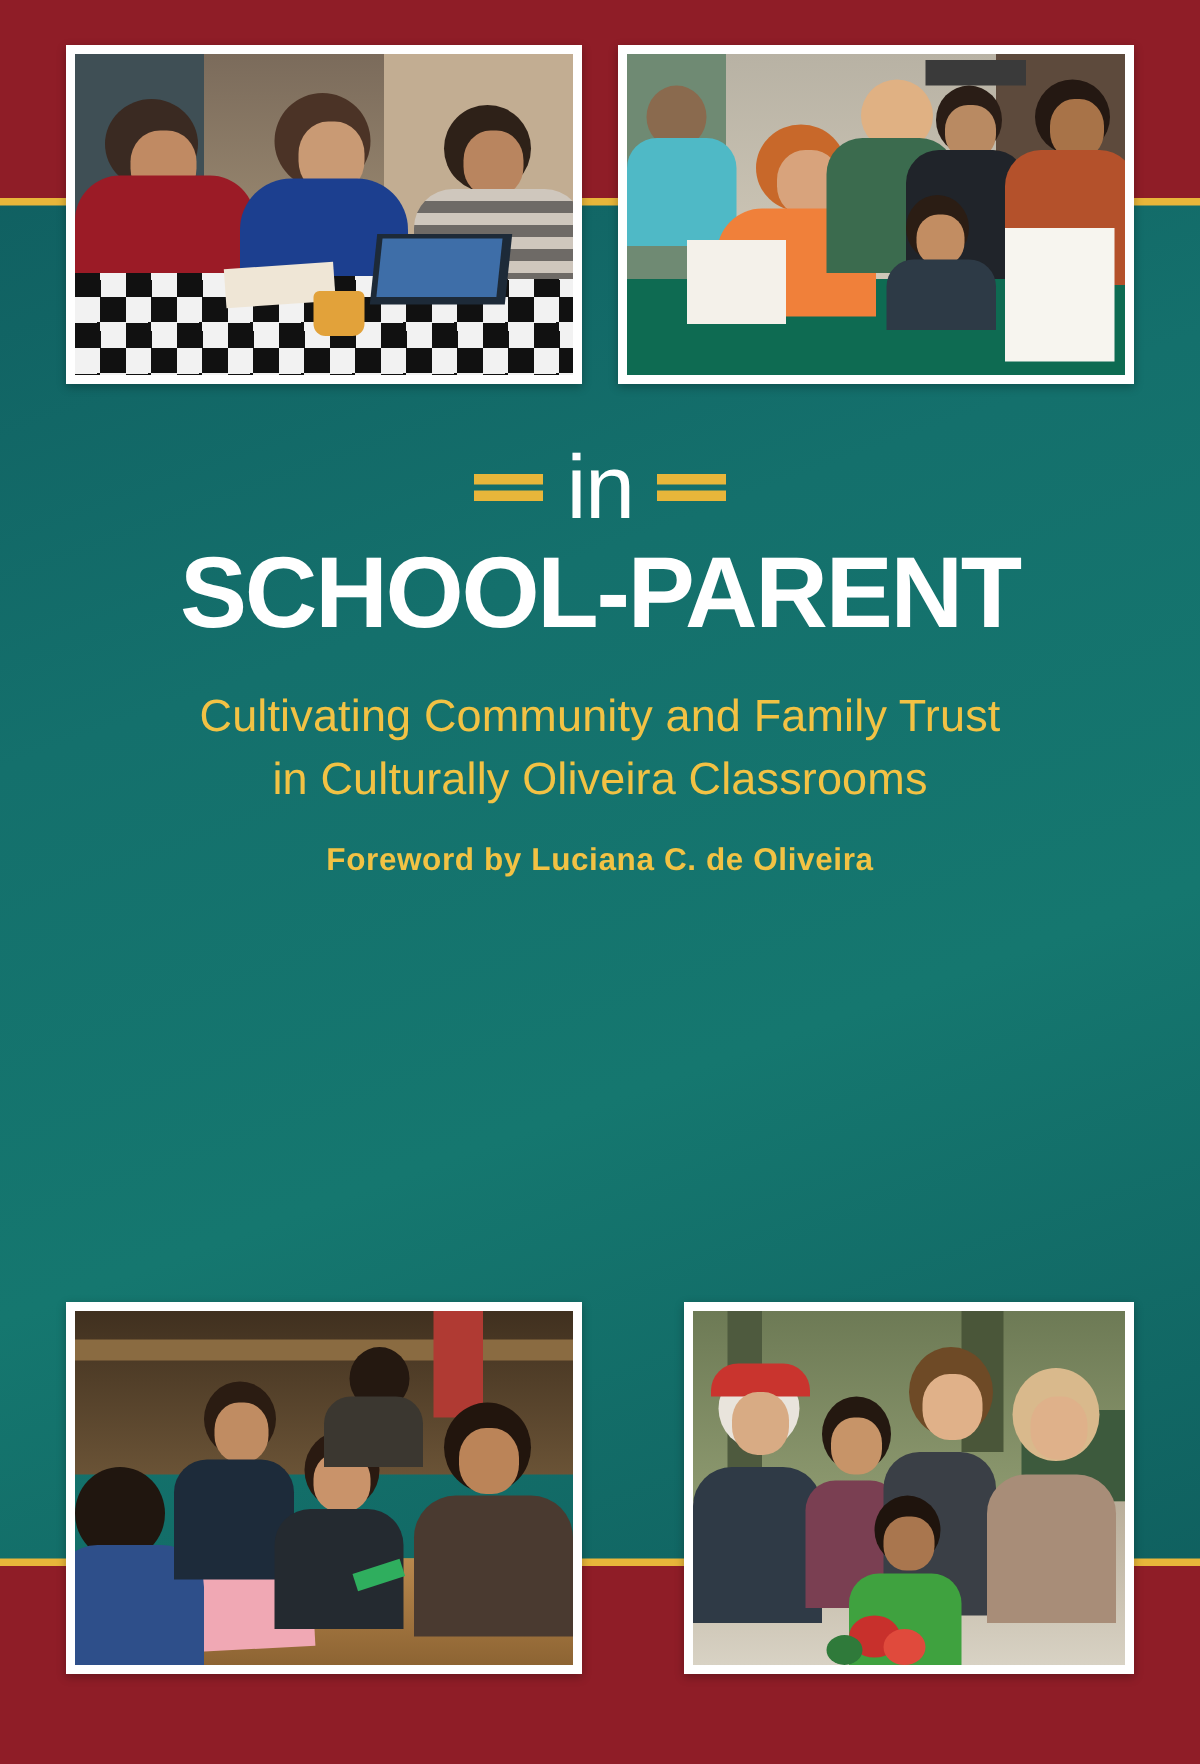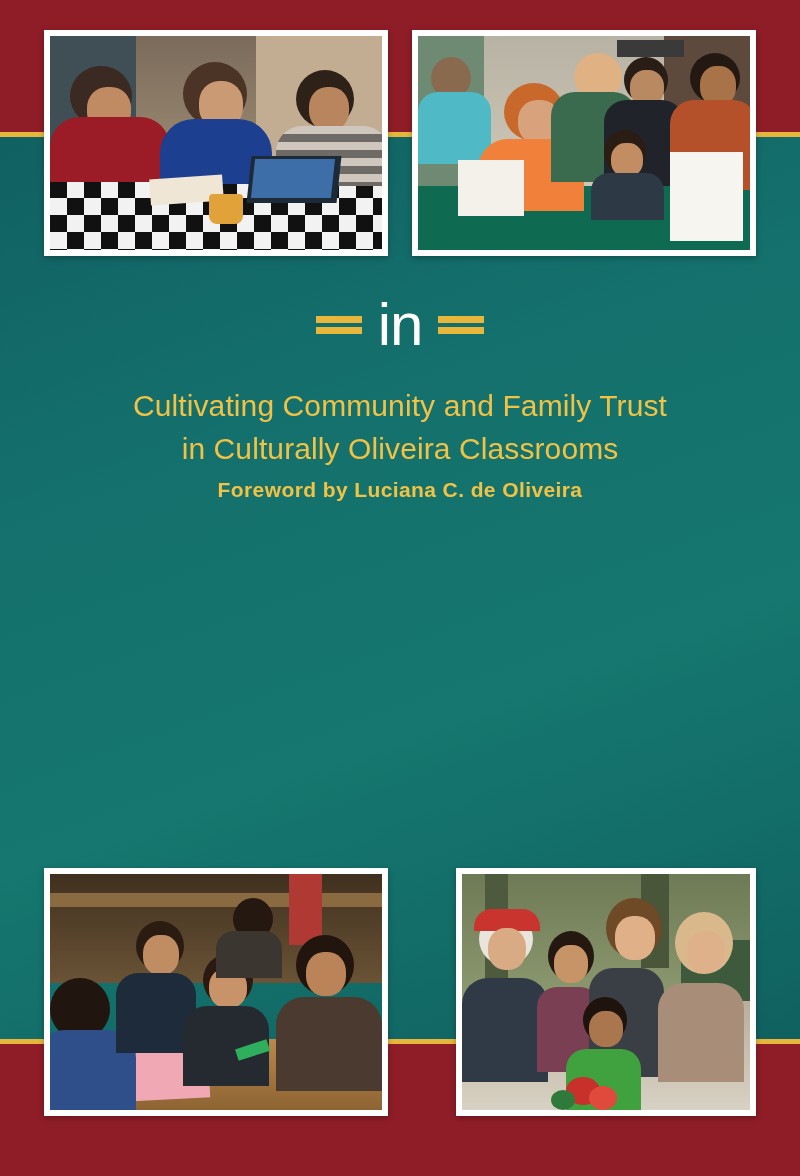--- a/index.html
+++ b/index.html
@@ -129,21 +129,21 @@
   .authors {
     margin-top: 38px;
     color: #ffffff;
     font-weight: bold;
     font-size: 25px;
     letter-spacing: 3.2px;
     line-height: 1.42;
     text-transform: uppercase;
   }
   .foreword {
-    margin-top: 8px;
+    margin-top: 20px;
     color: #f2c244;
     font-weight: bold;
     font-size: 21px;
     letter-spacing: 0.4px;
     text-align: center;
   }
 </style>
 </head>
 <body>
 
@@ -220,20 +220,21 @@
       <div style="position:absolute;right:2%;bottom:4%;width:22%;height:42%;background:#f7f5ef;"></div>
     </div>
   </div>
 
   <div class="title-block">
     <div class="title-line1">
       <span class="rule"></span>
       <span class="t-in">in</span>
       <span class="rule"></span>
     </div>
+    <div class="t-row">SCHOOL-PARENT</div>
 
     <div class="subtitle">
       <div>Cultivating Community and Family Trust</div>
       <div>in Culturally Oliveira Classrooms</div>
     </div>
 
 
     <div class="foreword">Foreword by Luciana C. de Oliveira</div>
   </div>
 

